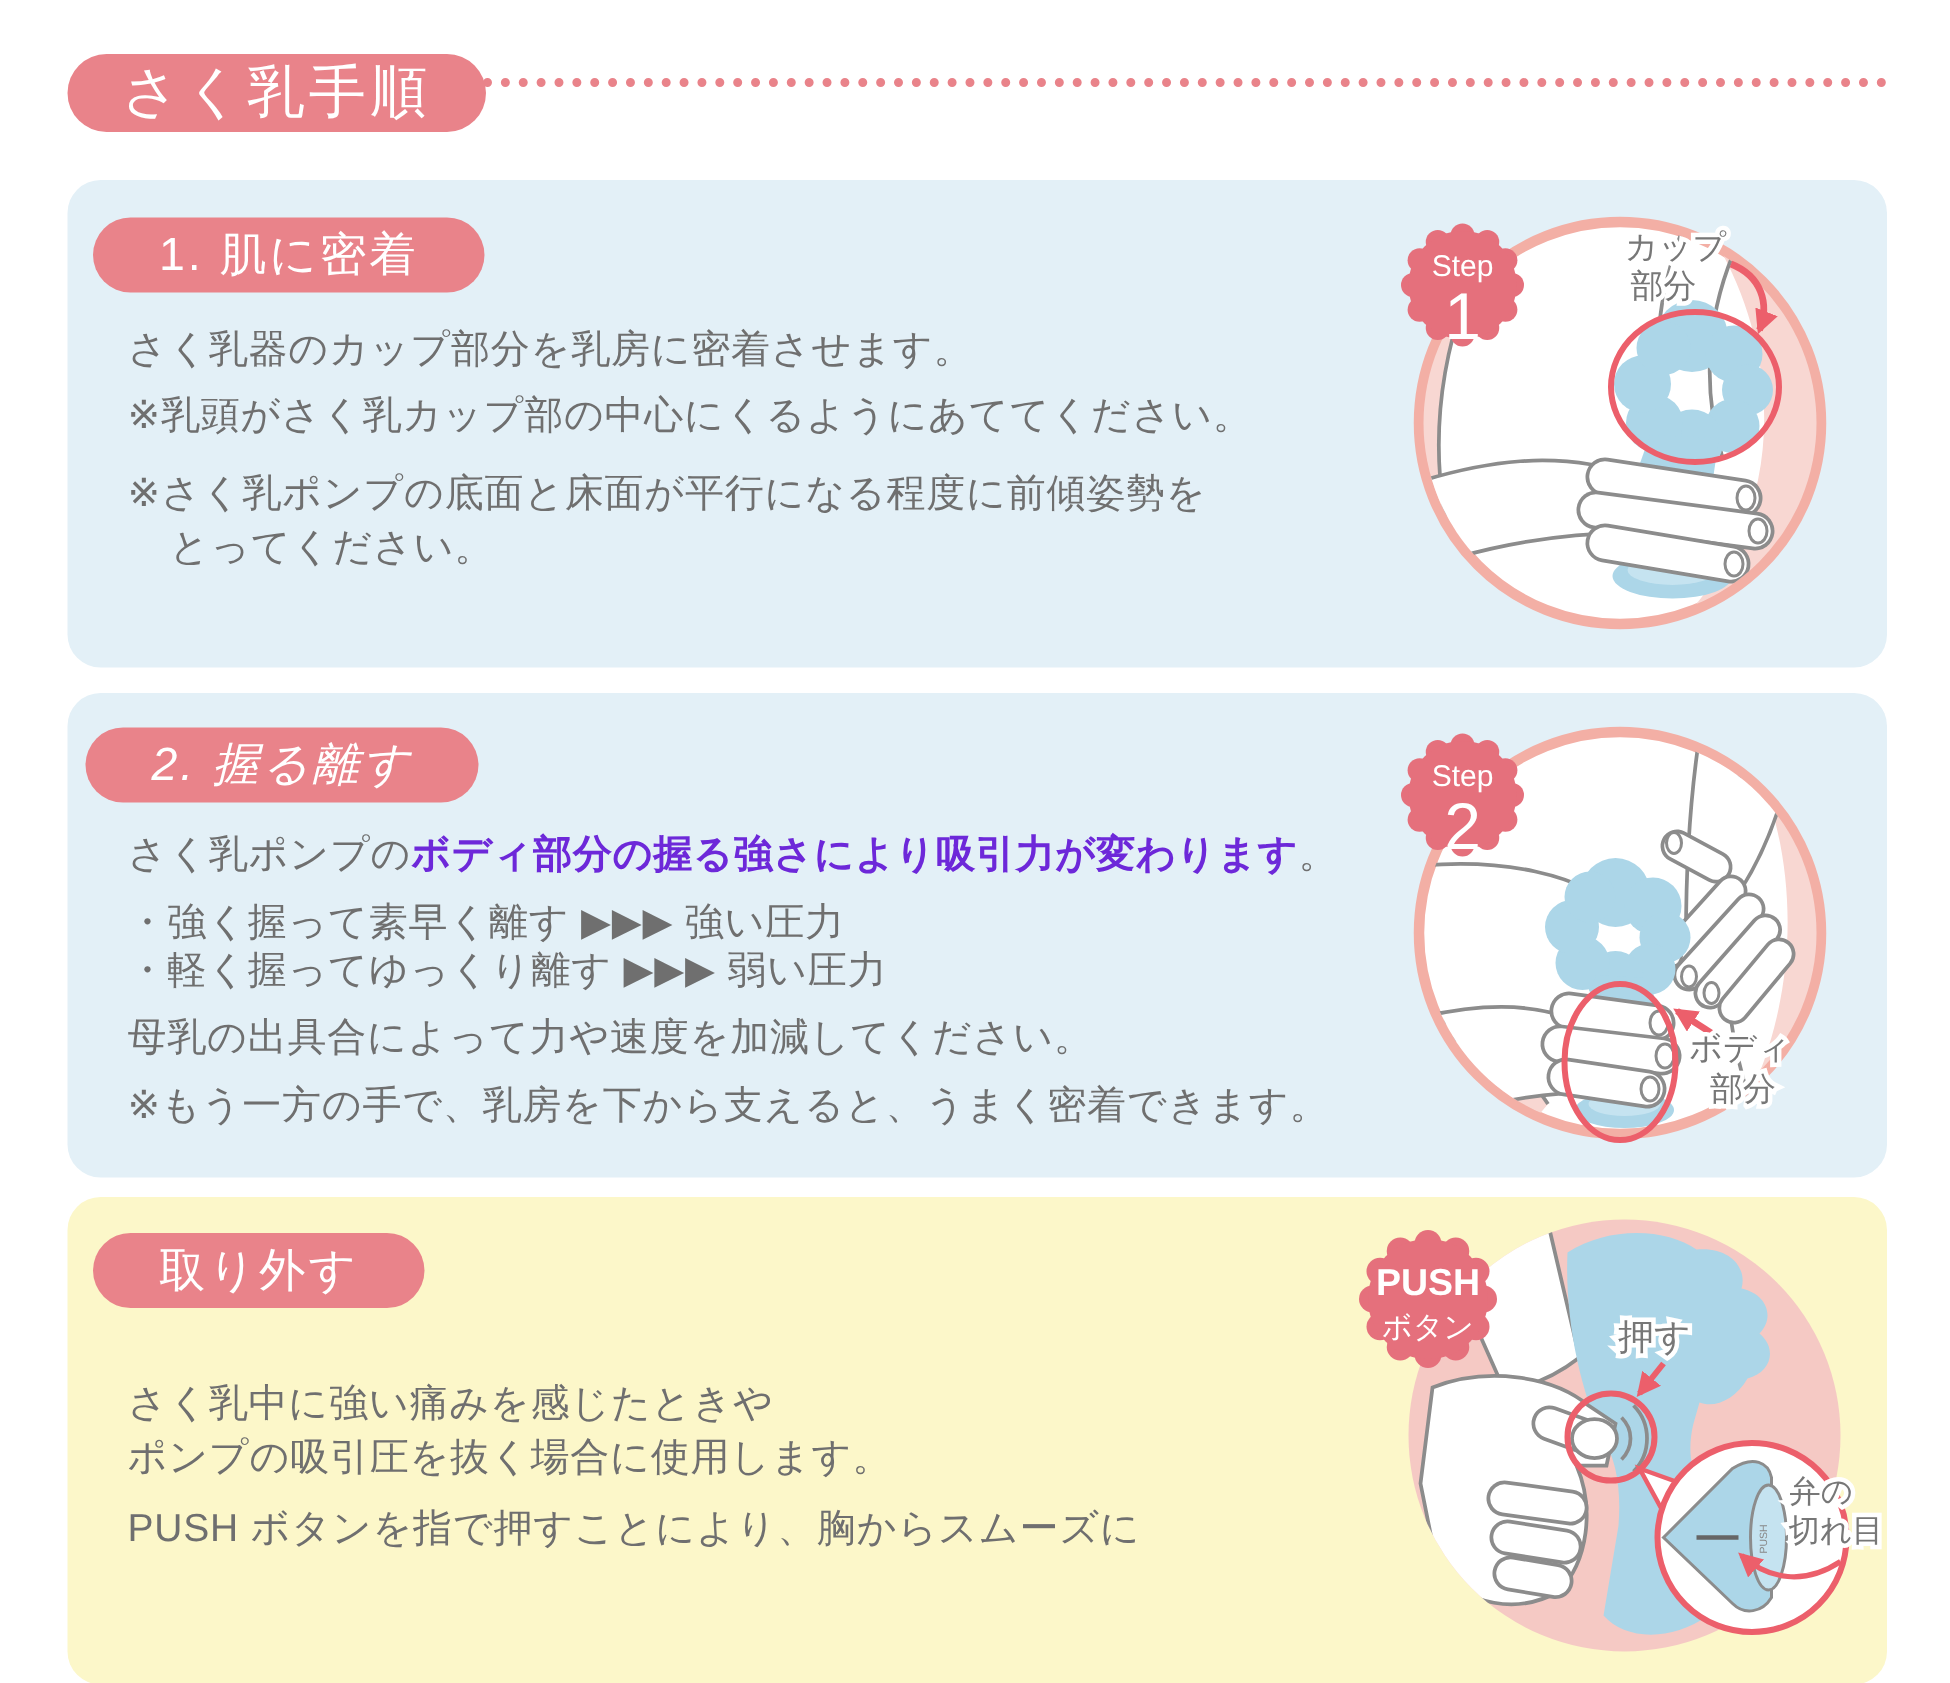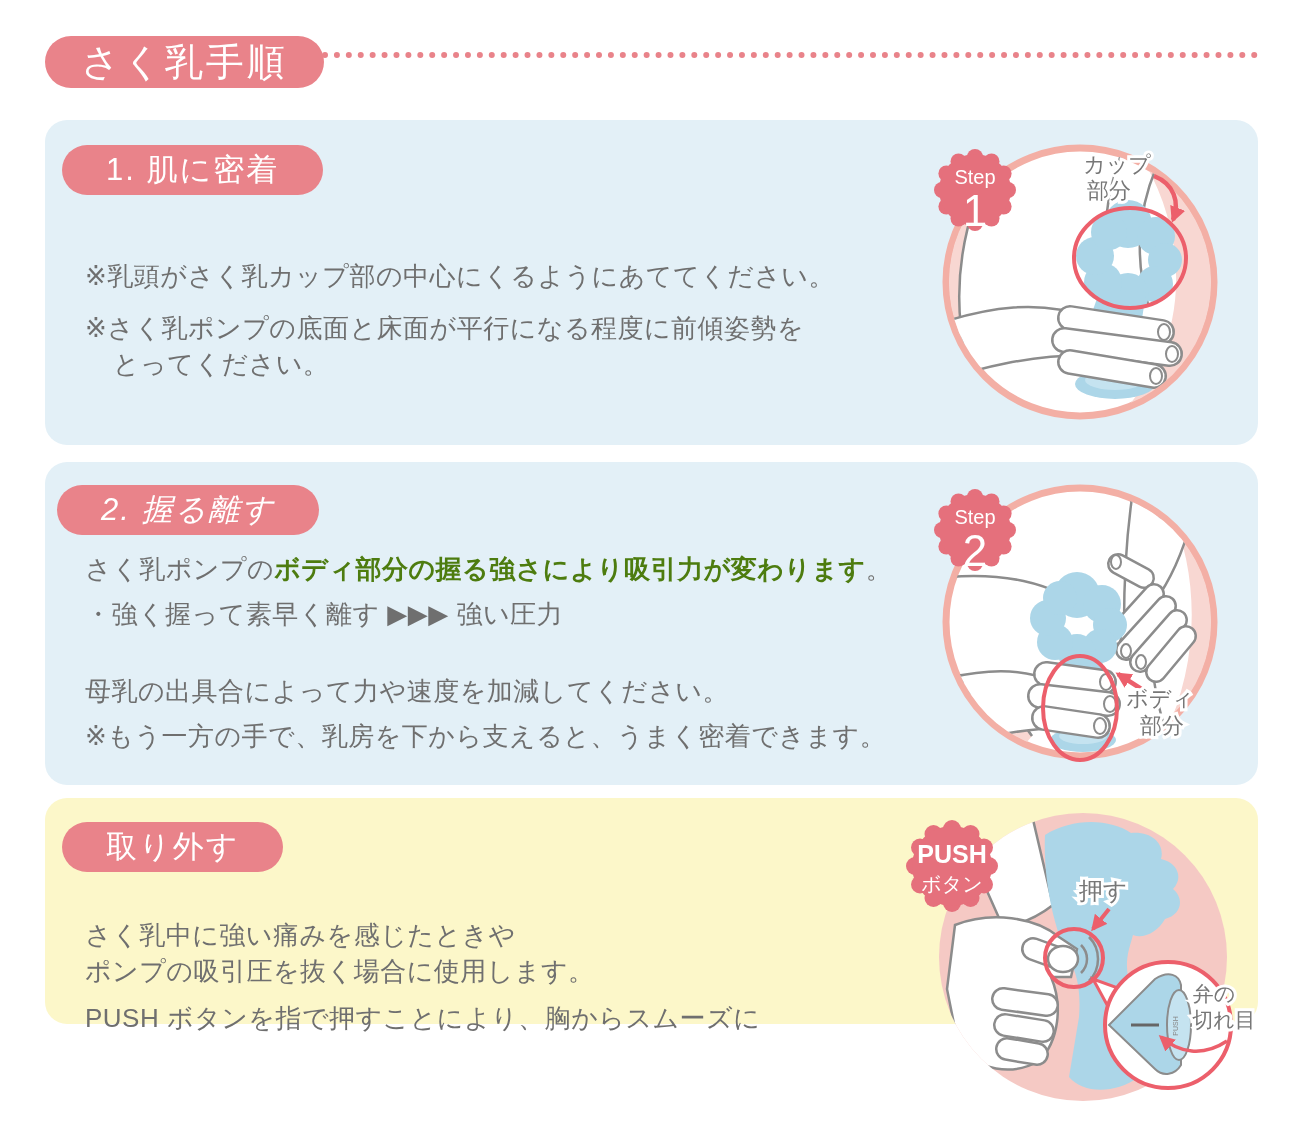--- a/index.html
+++ b/index.html
@@ -8,46 +8,47 @@
   .title-pill{position:absolute;left:45px;top:36px;height:52px;line-height:52px;
         background:#E9838A;color:#fff;border-radius:28px;padding:0 36px;
         font-size:38px;letter-spacing:3px;}
   .dots{position:absolute;left:322px;top:52px;width:936px;height:0;
         border-top:6px dotted #E9838A;}
   .panel{position:absolute;left:45px;width:1213px;border-radius:22px;}
   .panel.blue{background:#E3F0F7;}
   .panel.yellow{background:#FCF7C9;}
   .panel-1{top:120px;height:325px;}
   .panel-2{top:462px;height:323px;}
-  .panel-3{top:798px;height:226px;}
+  .panel-3{top:798px;height:325px;}
   .head-pill{position:absolute;height:50px;line-height:50px;background:#E9838A;color:#fff;
         border-radius:25px;padding:0 44px;font-size:31px;letter-spacing:2px;}
   .bodytext{position:absolute;font-size:26px;line-height:1.05;color:#6F6F6F;
         letter-spacing:0.5px;white-space:nowrap;}
-  .bodytext .bold{font-weight:700;color:#4d7c0f;}
+  .bodytext .bold{font-weight:700;color:#6d28d9;}
   .illus{position:absolute;width:300px;height:300px;}
   .illus svg{overflow:visible;display:block;}
   svg text{font-family:"Liberation Sans","DejaVu Sans",sans-serif;}
   .callout-text{fill:#777777;font-size:22px;}
   .halo{paint-order:stroke;stroke:#ffffff;stroke-width:6px;}
   .badge-top{fill:#ffffff;font-size:20px;}
   .badge-num{fill:#ffffff;font-size:44px;font-weight:500;}
   .badge-push1{fill:#ffffff;font-size:25px;font-weight:600;}
   .badge-push2{fill:#ffffff;font-size:20px;}
 </style>
 </head>
 <body>
 
 <div class="page">
 
   <div class="title-pill">さく乳手順</div>
   <div class="dots"></div>
 
   <div class="panel blue panel-1">
     <div class="head-pill" style="left:17px;top:25px;">1. 肌に密着</div>
+    <div class="bodytext" style="left:40px;top:99px;">さく乳器のカップ部分を乳房に密着させます。</div>
     <div class="bodytext" style="left:40px;top:195px;">※さく乳ポンプの底面と床面が平行になる程度に前傾姿勢を</div>
     <div class="bodytext" style="left:40px;top:143px;">※乳頭がさく乳カップ部の中心にくるようにあててください。</div>
     <div class="bodytext" style="left:68px;top:231px;">とってください。</div>
 
     <div class="illus" style="left:885px;top:12px;">
       <svg viewBox="0 0 300 300" width="300" height="300">
         <defs>
           <clipPath id="cl1">
               <circle cx="150" cy="150" r="131"></circle>
             </clipPath>
@@ -113,20 +114,21 @@
           <text class="badge-num" text-anchor="middle" x="0" y="36">1</text>
         </g>
       </svg>
     </div>
   </div>
 
   <div class="panel blue panel-2">
     <div class="head-pill" style="left:12px;top:23px;font-style:italic;">2. 握る離す</div>
     <div class="bodytext" style="left:40px;top:94px;"><span>さく乳ポンプの</span><span class="bold">ボディ部分の握る強さにより吸引力が変わります</span><span>。</span></div>
     <div class="bodytext" style="left:40px;top:139px;">・強く握って素早く離す ▶▶▶ 強い圧力</div>
+    <div class="bodytext" style="left:40px;top:171px;">・軽く握ってゆっくり離す ▶▶▶ 弱い圧力</div>
     <div class="bodytext" style="left:40px;top:216px;">母乳の出具合によって力や速度を加減してください。</div>
     <div class="bodytext" style="left:40px;top:261px;">※もう一方の手で、乳房を下から支えると、うまく密着できます。</div>
 
     <div class="illus" style="left:885px;top:10px;">
       <svg viewBox="0 0 300 300" width="300" height="300">
         <defs>
           <clipPath id="cl2">
               <circle cx="150" cy="150" r="131"></circle>
             </clipPath>
           <marker id="ah2" markerUnits="userSpaceOnUse" markerWidth="18" markerHeight="18" refX="13" refY="8" orient="auto">

